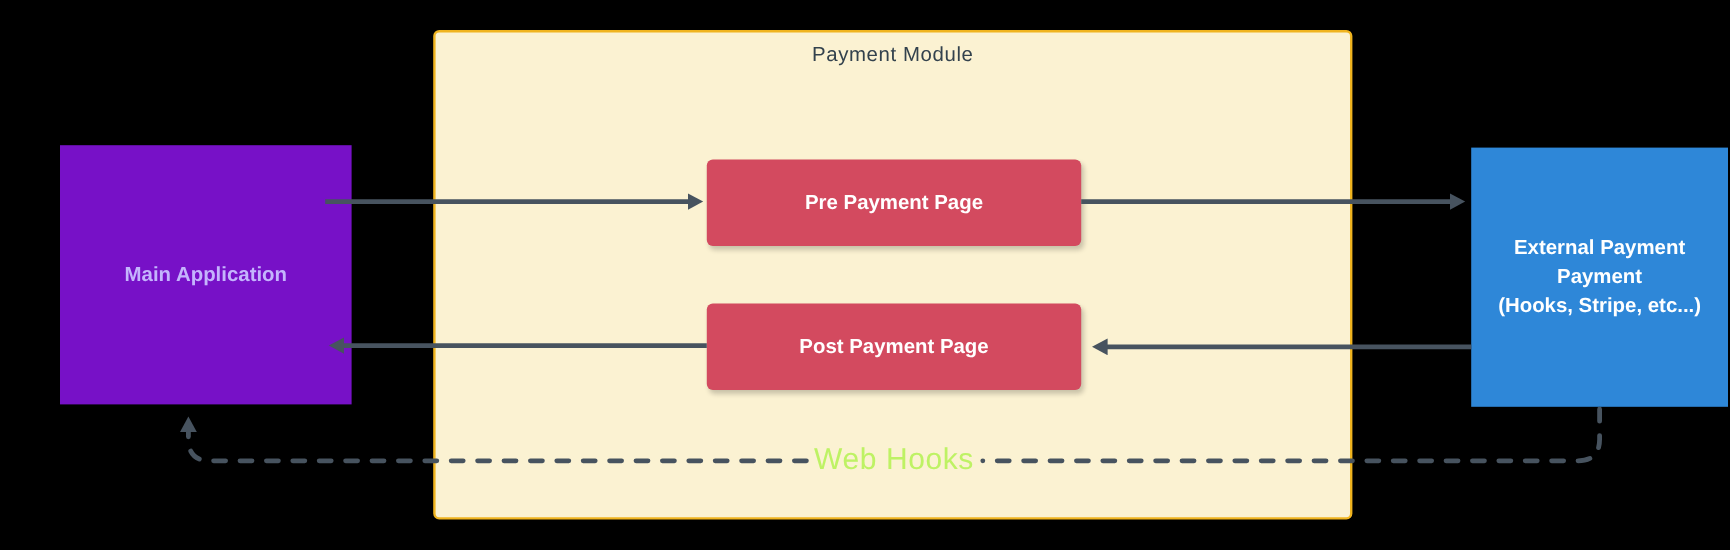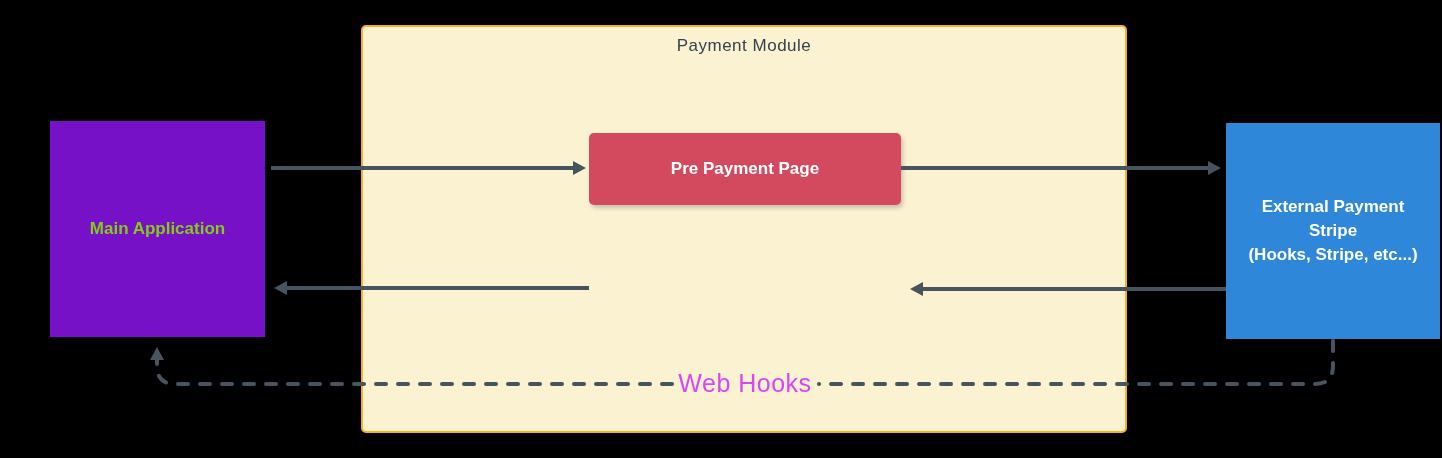--- a/index.html
+++ b/index.html
@@ -39,24 +39,24 @@
     left: 337px;
     width: 766px;
     text-align: center;
     font-size: 17px;
     color: #33424D;
     letter-spacing: 0.5px;
   }
   .main-app {
     left: 26px;
     top: 121px;
-    width: 215px;
+    width: 243px;
     height: 216px;
     background: #7711C7;
-    color: #84cc16;
+    color: #c4b5fd;
     font-weight: bold;
     font-size: 17px;
   }
   .red-box {
     width: 312px;
     height: 72px;
     background: #D34A5F;
     border-radius: 5px;
     color: #ffffff;
     font-weight: bold;
@@ -86,44 +86,47 @@
     height: 458px;
     pointer-events: none;
   }
   .webhooks-label {
     position: absolute;
     left: 636px;
     top: 369px;
     width: 170px;
     text-align: center;
     font-size: 25px;
-    color: #d946ef;
+    color: #bef264;
     letter-spacing: 0.5px;
   }
 </style>
 </head>
 <body>
 
 <div class="stage">
 
   <div class="node container-box"></div>
   <div class="container-title">Payment Module</div>
 
   <div class="node main-app">
     <span>Main Application</span>
   </div>
 
   <div class="node red-box pre-box">
     <span>Pre Payment Page</span>
   </div>
 
+  <div class="node red-box post-box">
+    <span>Post Payment Page</span>
+  </div>
 
   <div class="node gateway">
     <span>External Payment</span>
-    <span>Stripe</span>
+    <span>Payment</span>
     <span>(Hooks, Stripe, etc...)</span>
   </div>
 
   <svg class="connector-layer" viewBox="0 0 1442 458" xmlns="http://www.w3.org/2000/svg">
     <defs>
       <marker id="arrowhead" markerUnits="userSpaceOnUse" markerWidth="16" markerHeight="16" refX="2" refY="7" orient="auto">
         <path d="M0,0 L13,7 L0,14 Z" fill="#47535F"></path>
       </marker>
     </defs>
 

